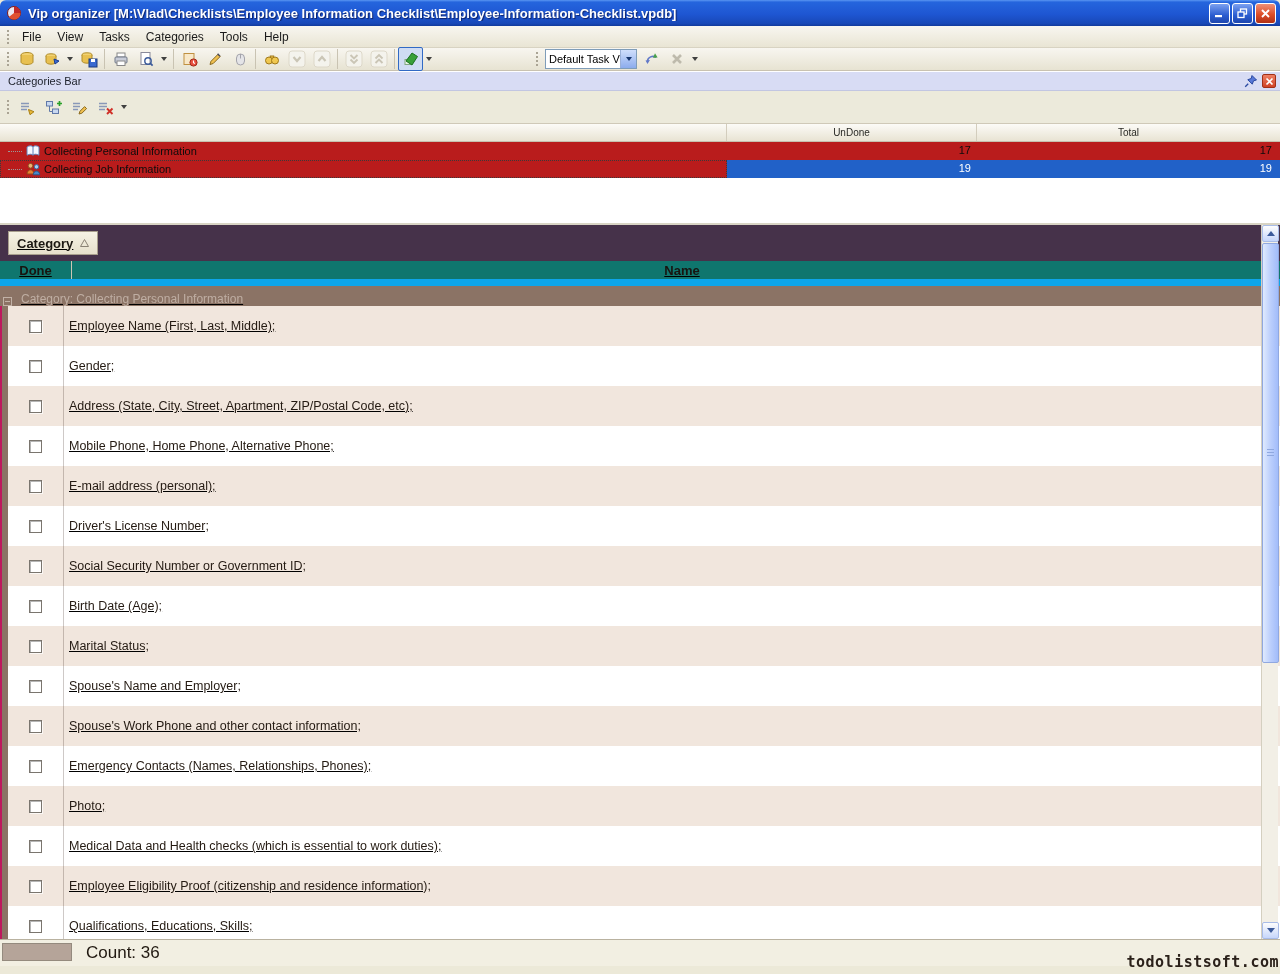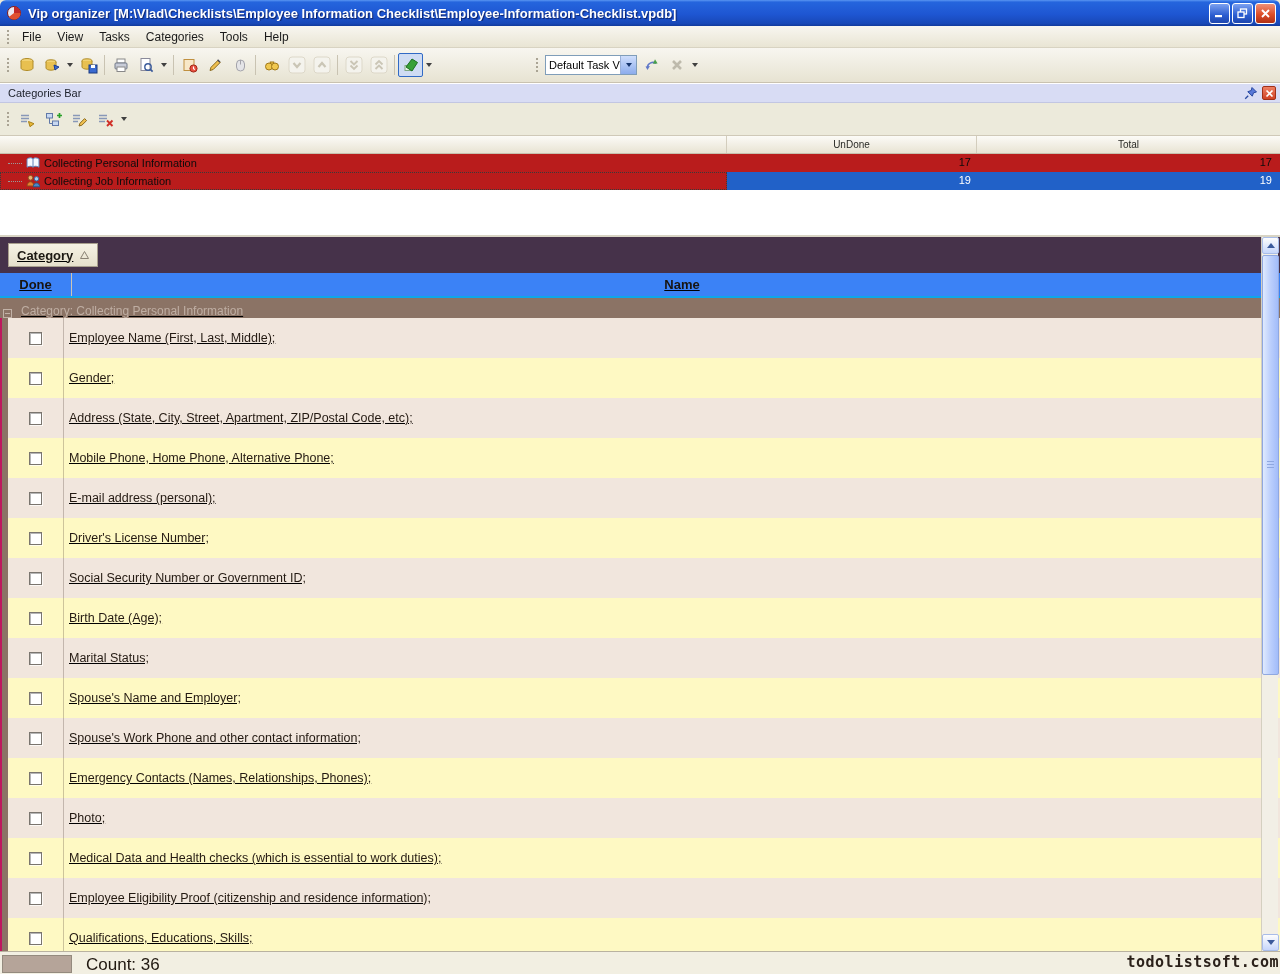--- a/index.html
+++ b/index.html
@@ -18,21 +18,21 @@
   .tbb.red{background:linear-gradient(180deg,#f09078,#dd4e28 55%,#b03014);}
 
   
   .menubar{height:22px;display:flex;align-items:center;background:linear-gradient(180deg,#f8f6f0,#e9e5d4);
     border-bottom:1px solid #d8d3c2;padding-left:2px;}
   .grip{width:4px;height:16px;margin:0 4px;
     background-image:radial-gradient(#aaa494 1px, transparent 1.2px);background-size:4px 4px;}
   .menu-item{font-size:12px;color:#1a1a1a;padding:3px 8px;cursor:default;}
 
   
-  .toolbar{height:35px;display:flex;align-items:center;background:linear-gradient(180deg,#f8f6f0,#e7e3d2);
+  .toolbar{height:23px;display:flex;align-items:center;background:linear-gradient(180deg,#f8f6f0,#e7e3d2);
     border-bottom:1px solid #c9c2b0;padding-left:2px;}
   .tool-sep{width:1px;height:20px;background:#c9c3b2;margin:0 3px;}
   .tbtn{width:25px;height:24px;display:flex;align-items:center;justify-content:center;border:1px solid transparent;border-radius:2px;}
   .tbtn.disabled{opacity:.95;}
   .tbtn.active{border:1px solid #316ac5;background:#cfdcf3;}
   .caret{width:0;height:0;border-left:3.5px solid transparent;border-right:3.5px solid transparent;border-top:4px solid #404040;margin:0 3px;align-self:center;}
   .combo{display:flex;width:92px;height:20px;border:1px solid #7f9db9;background:#fff;align-items:center;margin:0 2px;}
   .combo-text{flex:1;font-size:11px;padding-left:3px;white-space:nowrap;overflow:hidden;color:#000;}
   .combo-arrow{width:16px;height:18px;background:linear-gradient(180deg,#cfdefc,#8cacec);border-left:1px solid #9ab0d8;
     display:flex;align-items:center;justify-content:center;}
@@ -64,31 +64,31 @@
   .cat-val.total{flex:1;padding-right:8px;}
   .cat-row.selected .cat-name{outline:1px dotted #3a3a3a;outline-offset:-1px;}
   .cat-row.selected .cat-val{background:#2161c8;color:#fff;}
 
   
   .main-area{height:714px;position:relative;overflow:hidden;text-decoration:underline;}
   .groupband{height:36px;background:#46324a;display:flex;align-items:center;padding-left:8px;}
   .cat-btn{height:24px;background:linear-gradient(180deg,#f6f2e4,#e6e0cc);border:1px solid #a89f8d;
     display:flex;align-items:center;padding:0 8px;gap:7px;}
   .cat-btn span{font-weight:bold;font-size:13px;color:#1c1812;}
-  .colhead{height:25px;background:#3b82f6;display:flex;border-bottom:2px solid #0ea5e9;gap:12px;}
+  .colhead{height:25px;background:#0f766e;display:flex;border-bottom:7px solid #0ea5e9;gap:12px;}
   .done-h{width:72px;display:flex;align-items:center;justify-content:center;font-weight:bold;font-size:13px;color:#181410;border-right:1px solid #cdc5b4;}
   .name-h{flex:1;display:flex;align-items:center;justify-content:center;font-weight:bold;font-size:13px;color:#181410;}
   .grouprow{height:20px;background:#8b7365;display:flex;align-items:flex-end;gap:9px;padding-left:3px;}
   .collapse-box{width:9px;height:9px;border:1px solid #c2b2a7;display:flex;align-items:center;justify-content:center;}
   .collapse-box i{display:block;width:5px;height:1px;background:#c2b2a7;}
   .group-label{font-size:12px;color:#bfaea3;}
   .task-rows{height:633px;overflow:hidden;border-left:2px solid #be185d;}
   .trow{display:flex;height:40px;align-items:stretch;}
   .trow.light{background:#f1e6dd;}
-  .trow.dark{background:#fef9c3;}
+  .trow.dark{background:#ffffff;}
   .tdone{width:62px;border-left:6px solid #8b7365;border-right:1px solid rgba(60,40,30,.25);
     display:flex;align-items:center;justify-content:center;flex:none;}
   .tcheck{width:13px;height:13px;background:#fff;border:1px solid #7a756e;
     box-shadow:inset 1px 1px 0 rgba(90,90,90,.45), 1px 1px 0 rgba(255,255,255,.7);}
   .tlabel{flex:1;display:flex;align-items:center;padding-left:5px;font-size:12.5px;color:#241a12;}
 
   
   .vscroll{position:absolute;top:0;right:2px;width:17px;height:714px;background:#f2efe6;border-left:1px solid #d4cfc0;z-index:5;}
   .sbtn{position:absolute;left:0;width:17px;height:17px;background:linear-gradient(180deg,#fdfdfd,#c6d6fb);
     border:1px solid #a8bce8;border-radius:2px;display:flex;align-items:center;justify-content:center;}

